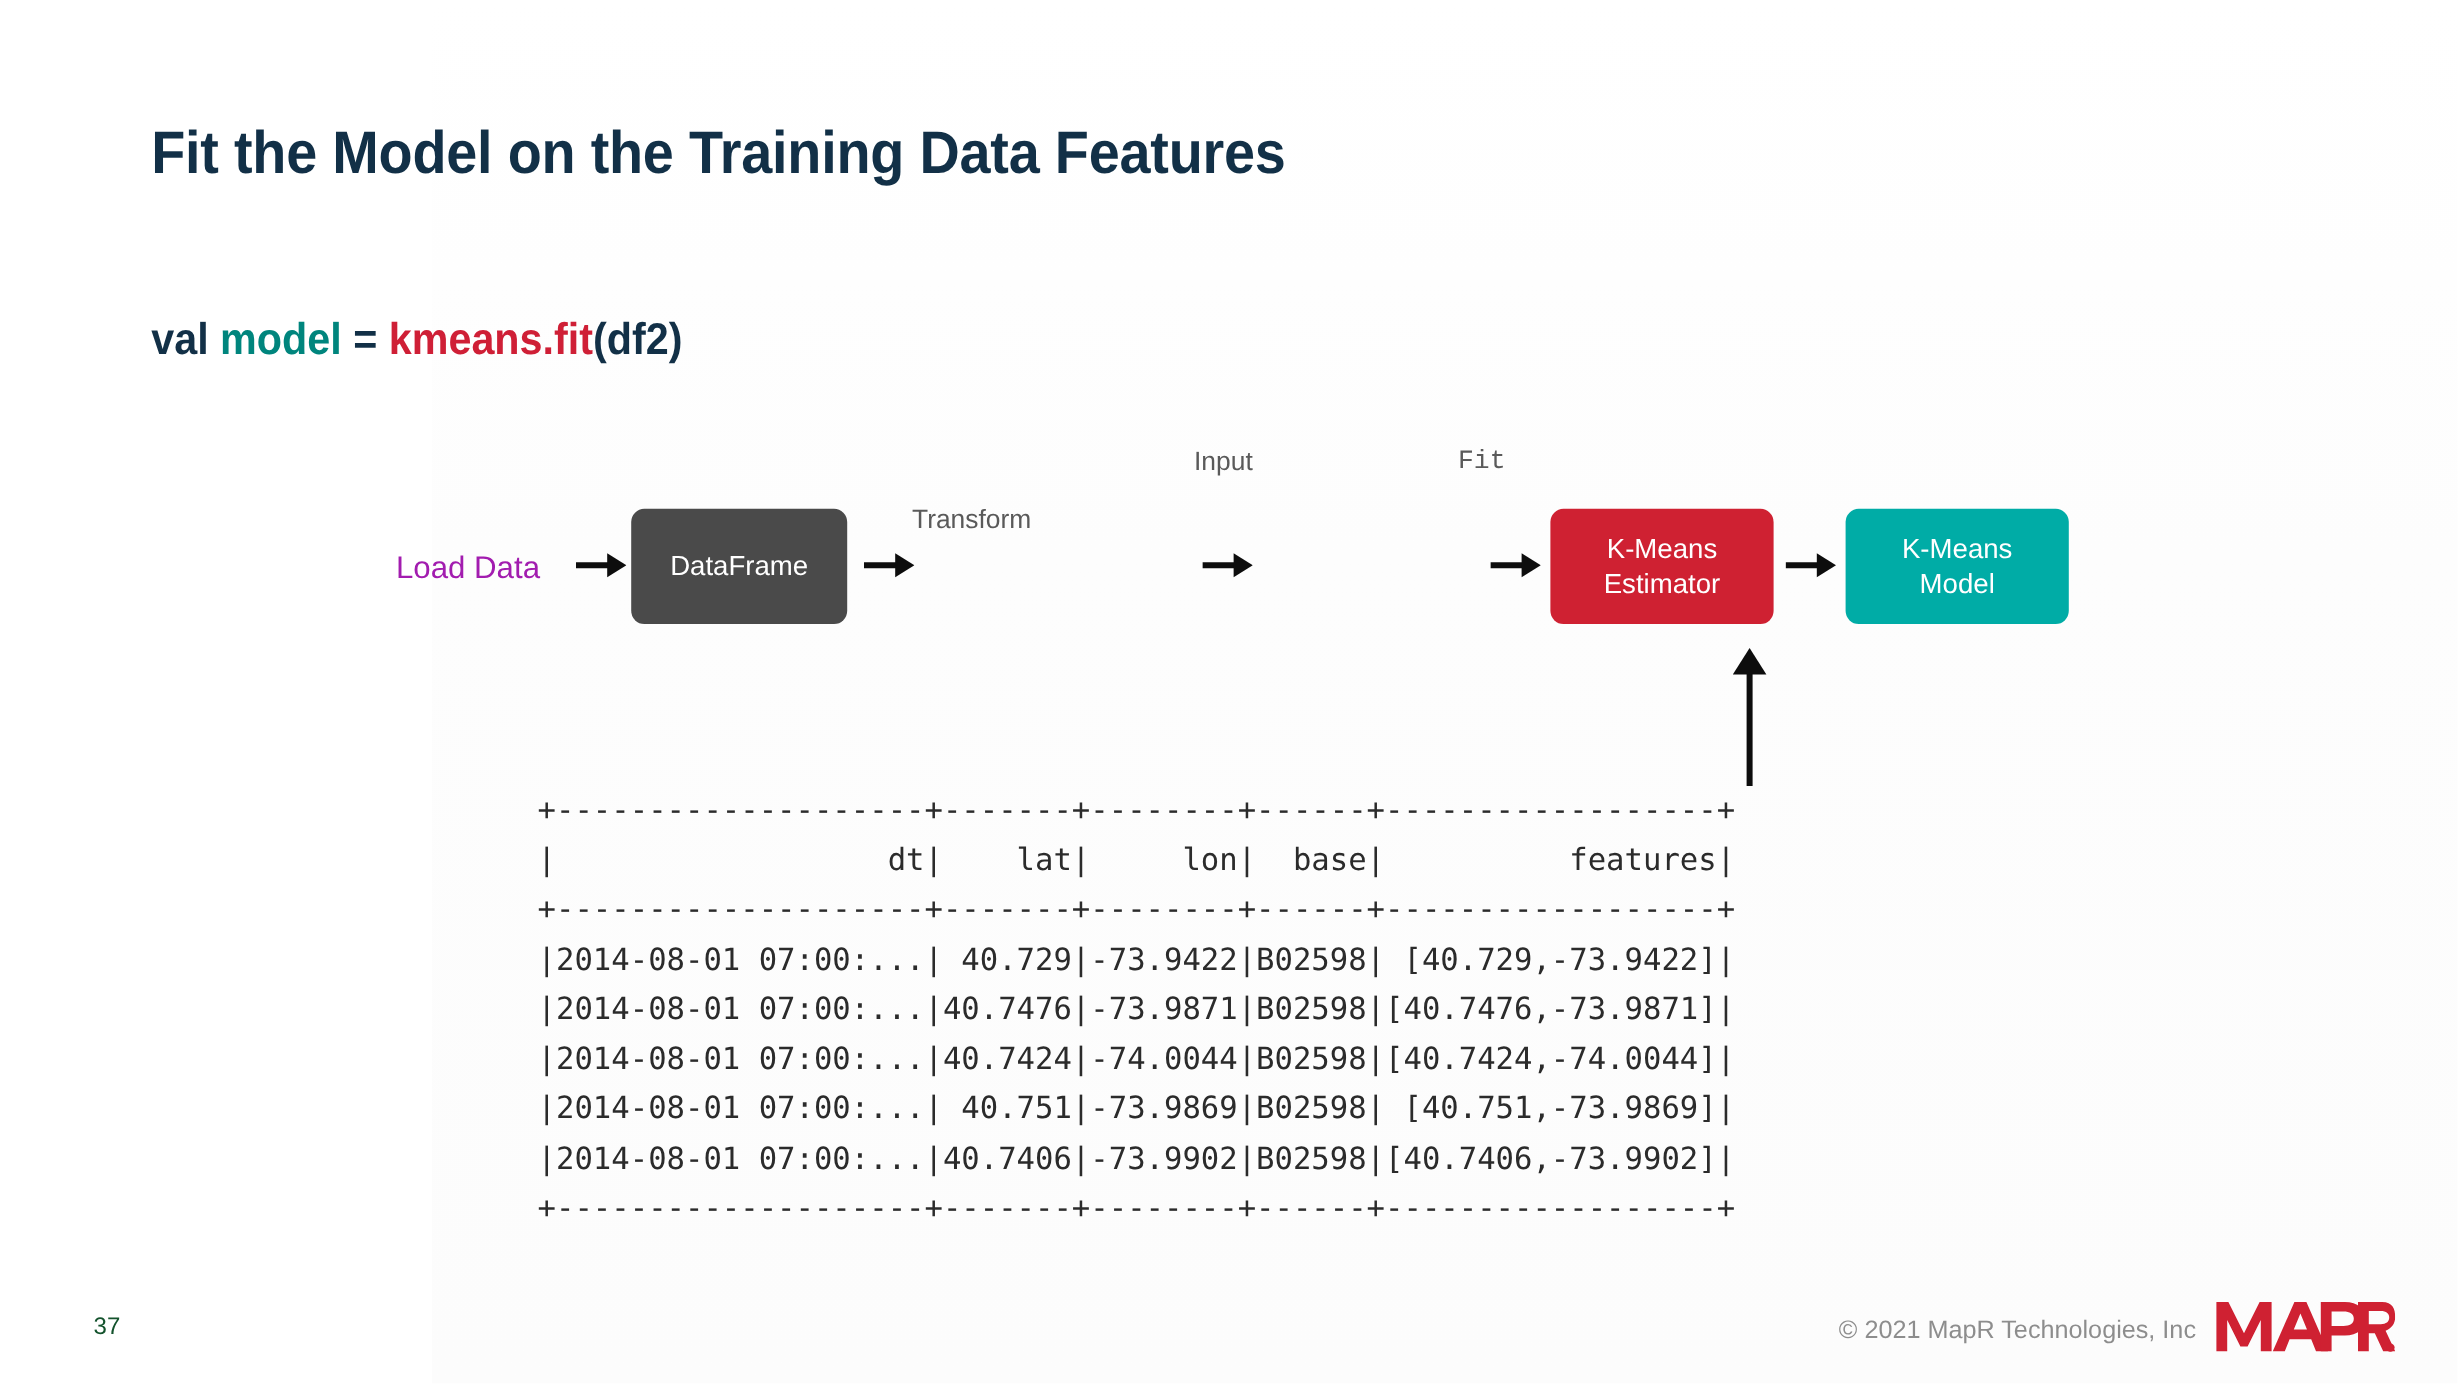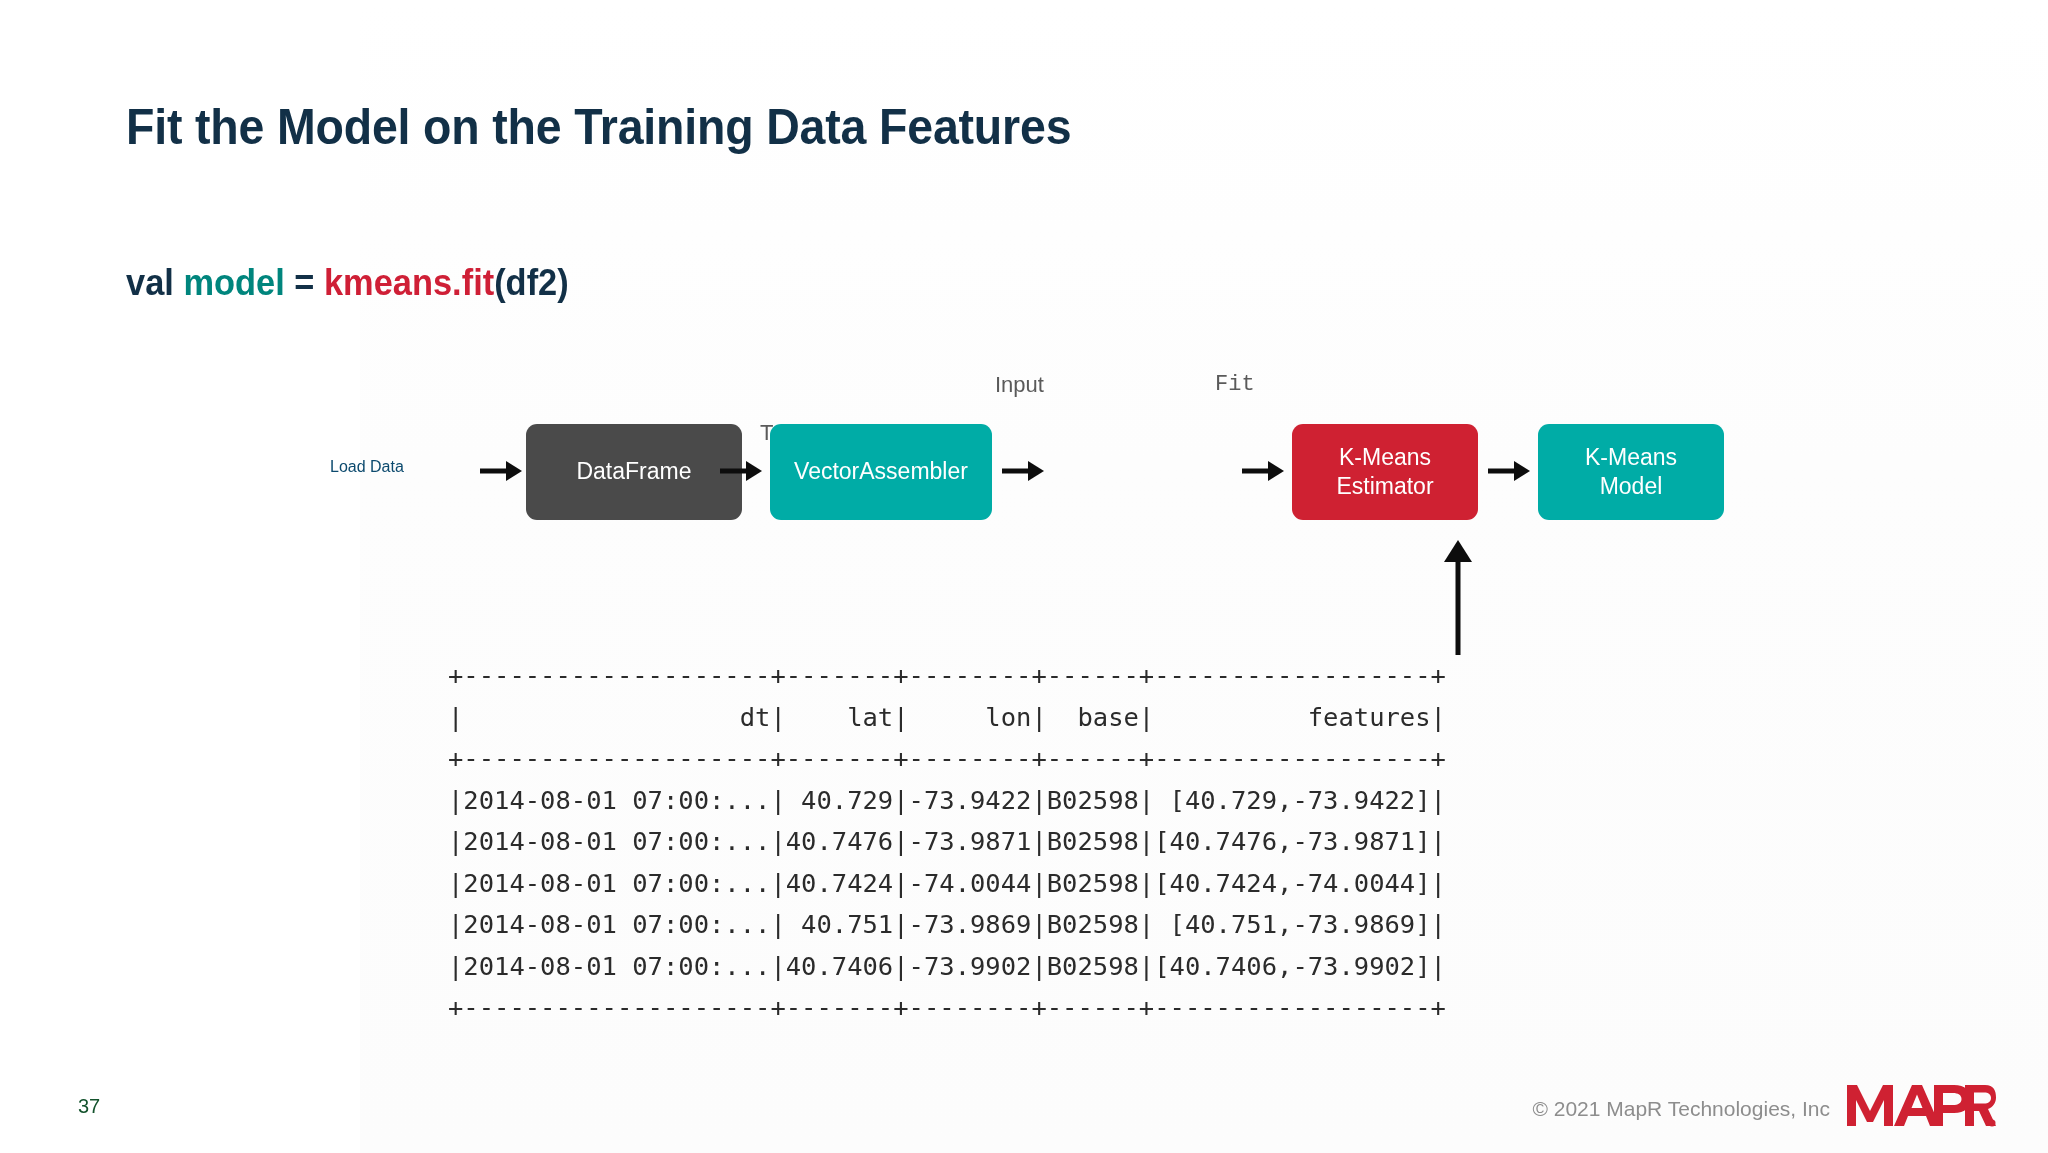--- a/index.html
+++ b/index.html
@@ -50,21 +50,21 @@
   }
   .stage-label {
     position:absolute;
     font-size:22px;
     color:#5a5a5a;
     white-space:nowrap;
     font-family:"Liberation Sans", sans-serif;
   }
   .load-label {
     position:absolute; left:0px; top:78px;
-    font-size:16px; color:#0c4a6e; white-space:nowrap;
+    font-size:26px; color:#a21caf; white-space:nowrap;
     font-family:"Liberation Sans", sans-serif;
   }
   .node {
     position:absolute;
     border-radius:11px;
     display:flex; align-items:center; justify-content:center;
     text-align:center;
     color:#ffffff;
     font-size:23px;
     line-height:1.28;
@@ -122,32 +122,29 @@
   <div class="stage-label" style="left:665px; top:-8px;">Input</div>
   <div class="stage-label" style="left:885px; top:-8px;font-family:Liberation Mono, monospace;">Fit</div>
 
   <div class="load-label">Load Data</div>
 
   <svg class="arrow-h" style="left:150px; top:78px;" width="42" height="26" viewBox="0 0 42 26">
     <line x1="0" y1="13" x2="28" y2="13" stroke="#0d0d0d" stroke-width="5"></line>
     <polygon points="26,3 42,13 26,23" fill="#0d0d0d"></polygon>
   </svg>
 
-  <div class="node gray" style="left:196px; top:44px; width:216px; height:96px;">
+  <div class="node gray" style="left:196px; top:44px; width:180px; height:96px;">
     <span>DataFrame</span>
   </div>
 
   <svg class="arrow-h" style="left:390px; top:78px;" width="42" height="26" viewBox="0 0 42 26">
     <line x1="0" y1="13" x2="28" y2="13" stroke="#0d0d0d" stroke-width="5"></line>
     <polygon points="26,3 42,13 26,23" fill="#0d0d0d"></polygon>
   </svg>
 
-  <div class="node teal" style="left:440px; top:44px; width:222px; height:96px;">
-    <span>VectorAssembler</span>
-  </div>
 
   <svg class="arrow-h" style="left:672px; top:78px;" width="42" height="26" viewBox="0 0 42 26">
     <line x1="0" y1="13" x2="28" y2="13" stroke="#0d0d0d" stroke-width="5"></line>
     <polygon points="26,3 42,13 26,23" fill="#0d0d0d"></polygon>
   </svg>
 
 
   <svg class="arrow-h" style="left:912px; top:78px;" width="42" height="26" viewBox="0 0 42 26">
     <line x1="0" y1="13" x2="28" y2="13" stroke="#0d0d0d" stroke-width="5"></line>
     <polygon points="26,3 42,13 26,23" fill="#0d0d0d"></polygon>

